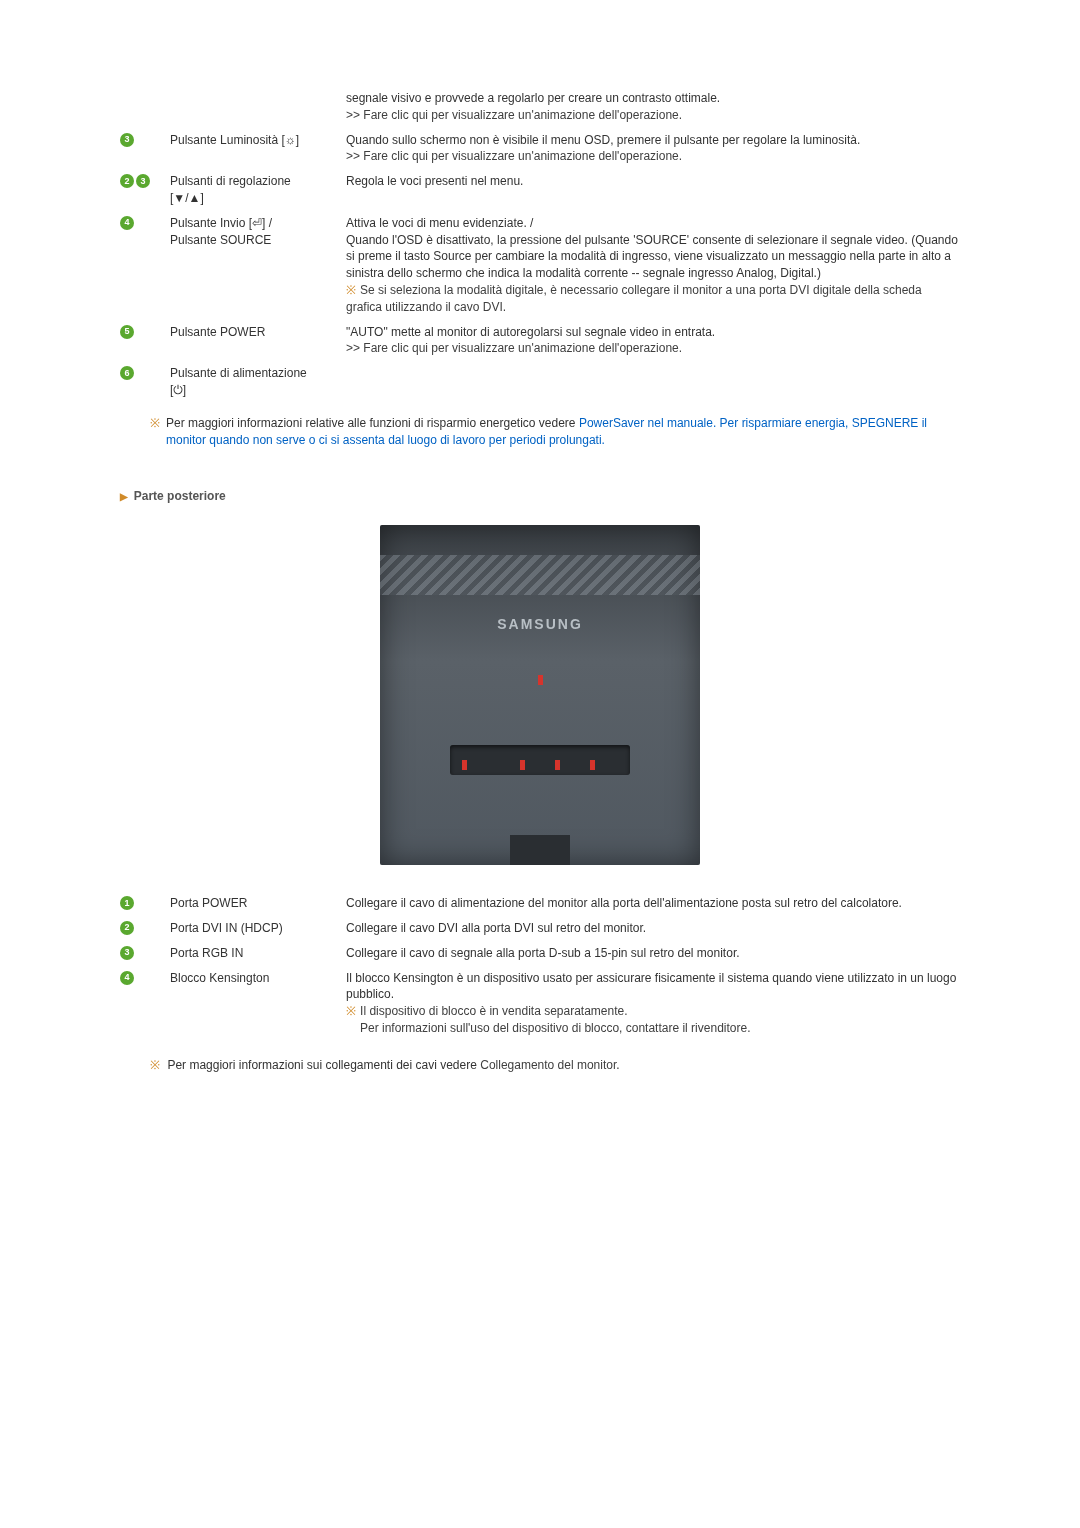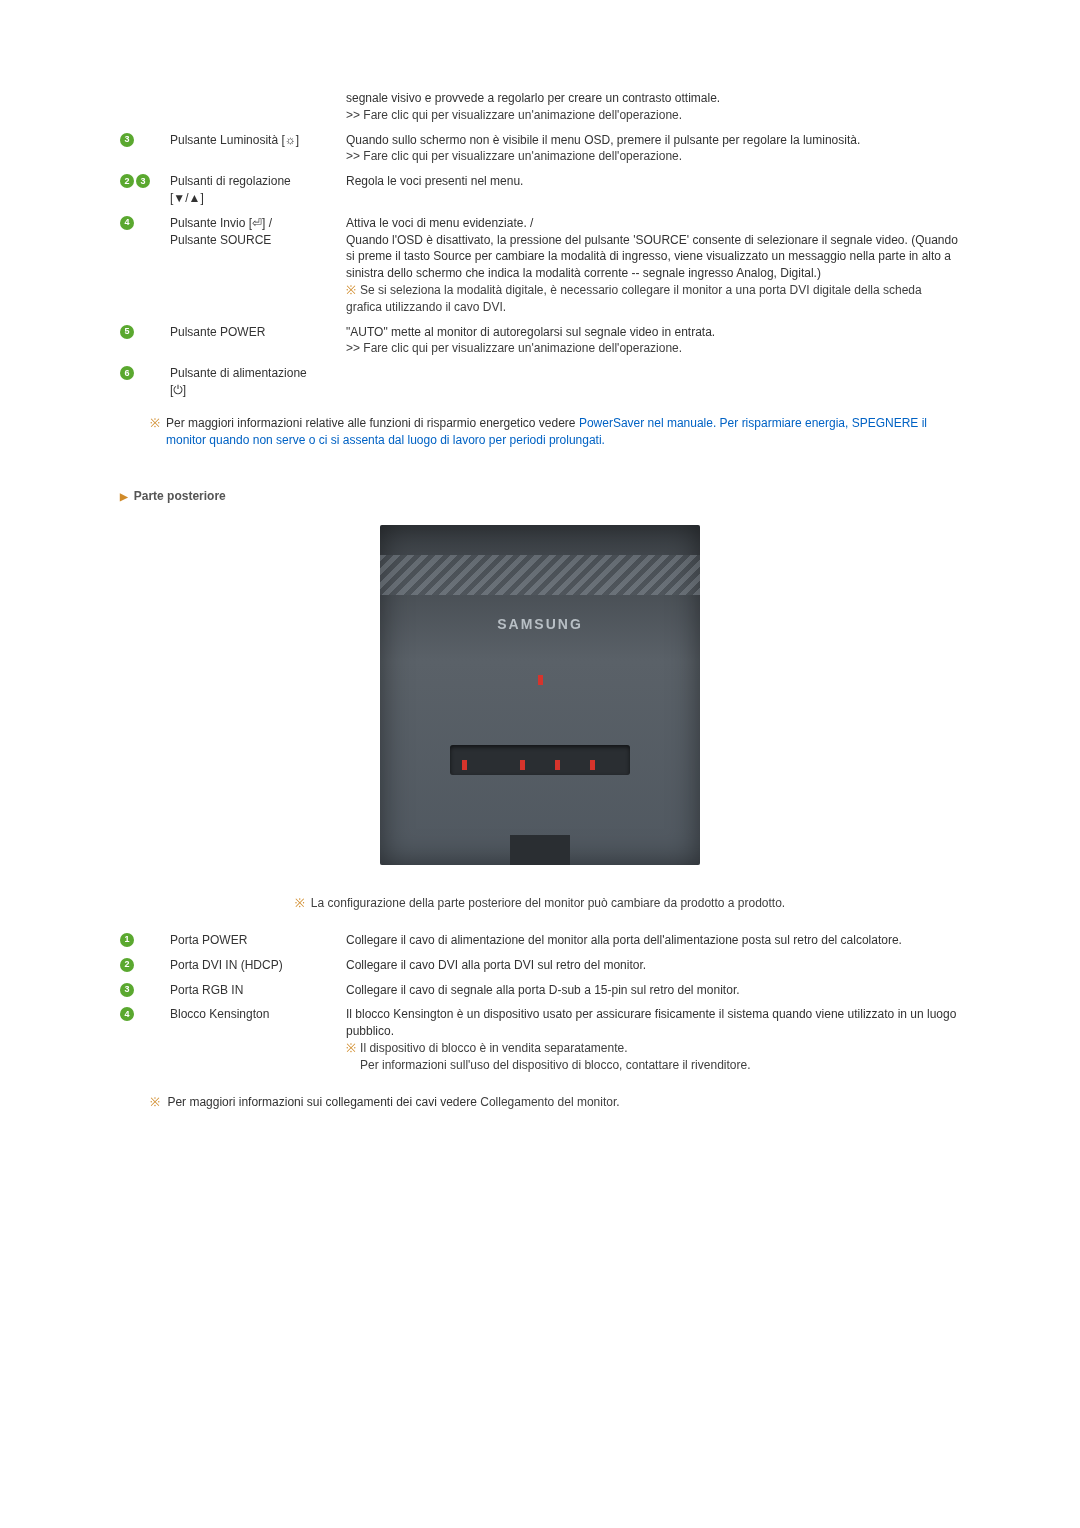--- a/index.html
+++ b/index.html
@@ -257,23 +257,20 @@
       <div class="red-marker" style="top:150px;left:50%;margin-left:-2px;"></div>
       <div class="panel-slot"></div>
       <div class="red-marker" style="bottom:95px;left:82px;"></div>
       <div class="red-marker" style="bottom:95px;left:140px;"></div>
       <div class="red-marker" style="bottom:95px;left:175px;"></div>
       <div class="red-marker" style="bottom:95px;left:210px;"></div>
       <div class="stand-neck"></div>
     </div>
   </div>
 
-  <div class="config-note">
-    <span class="config-note-marker">※</span><span class="link-blue">La configurazione della parte posteriore del monitor può cambiare da prodotto a prodotto.</span>
-  </div>
 
   <div>
 
     <div class="row">
       <div class="col-num">
           <span class="num-circle">1</span>
         </div>
       <div class="col-label">Porta POWER</div>
       <div class="col-desc">
         <span>Collegare il cavo di alimentazione del monitor alla porta dell'alimentazione posta sul retro del calcolatore.</span>

